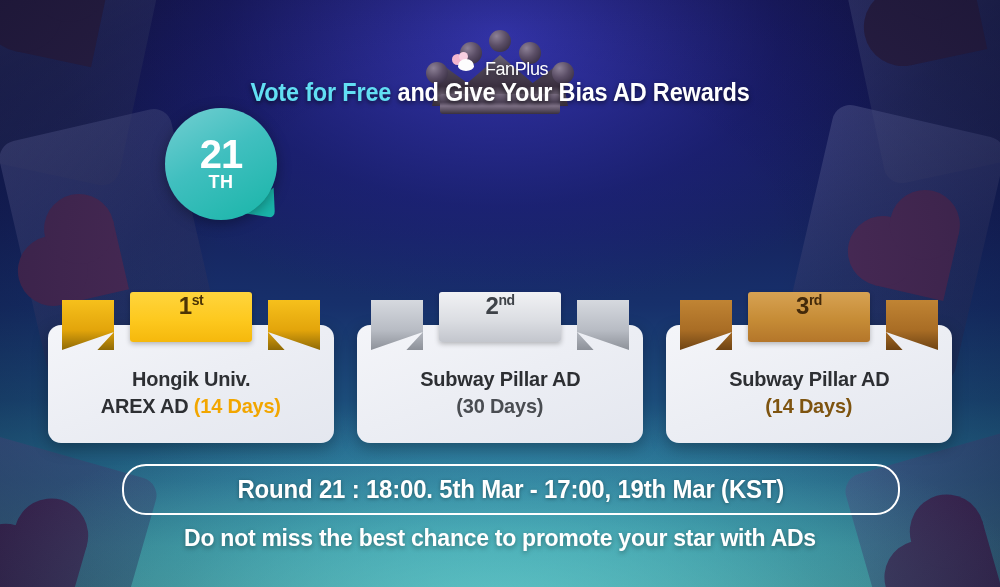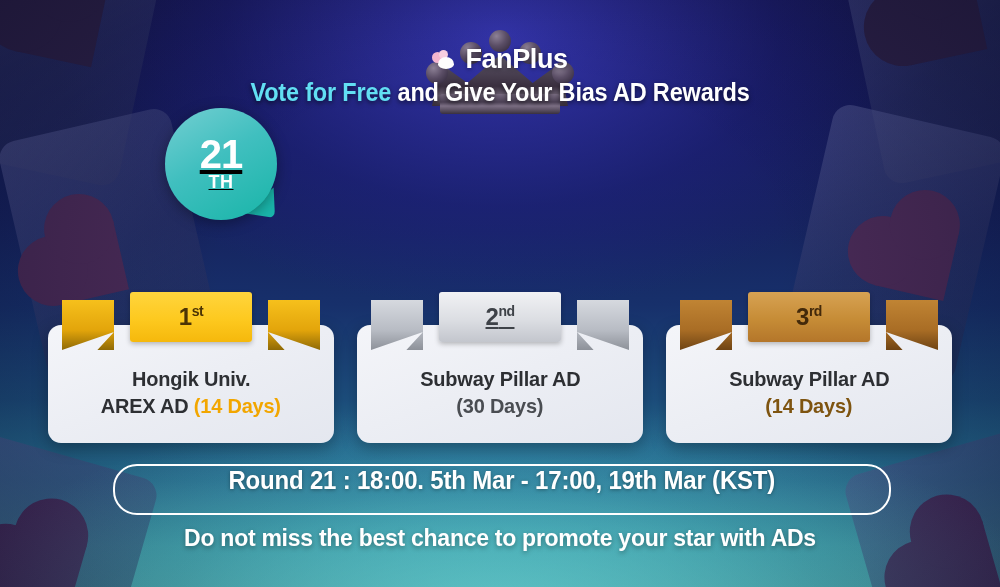--- a/index.html
+++ b/index.html
@@ -62,22 +62,23 @@
   #logo{
     position:absolute;left:0;right:0;top:44px;
     display:flex;align-items:center;justify-content:center;gap:7px;
     z-index:6;
   }
   .logo-mark{position:relative;width:26px;height:20px;}
   .logo-mark .p1{position:absolute;left:0;top:2px;width:11px;height:11px;border-radius:50%;background:#f3b6cf;}
   .logo-mark .p2{position:absolute;left:7px;top:0px;width:9px;height:9px;border-radius:50%;background:#f7cfe0;}
   .logo-mark .p3{position:absolute;left:6px;top:7px;width:16px;height:12px;border-radius:50% 50% 50% 50%/60% 60% 40% 40%;background:#fdfdfd;}
   .logo-text{
-    color:#ffffff;font-size:27px;font-weight:bold;letter-spacing:-0.4px;
+    color:#ffffff;font-size:18px;font-weight:normal;letter-spacing:-0.4px;
     text-shadow:0 1px 4px rgba(0,0,0,0.45);
+    margin-top:15px;
   }
 
   
   #tagline{
     position:absolute;left:0;right:0;top:78px;text-align:center;z-index:6;
     font-size:25px;font-weight:bold;letter-spacing:-0.2px;
     font-family:"Liberation Sans Narrow","Liberation Sans",sans-serif;
     transform:scaleX(0.94);
     text-shadow:0 2px 5px rgba(0,0,0,0.6);
   }
@@ -94,21 +95,21 @@
     box-shadow:0 3px 14px rgba(0,0,0,0.35);
   }
   .badge-tail{
     position:absolute;right:2px;bottom:2px;width:34px;height:34px;
     background:#1ab5aa;
     clip-path:polygon(100% 100%, 8% 86%, 96% 10%);
     border-radius:0 0 7px 0;
   }
   .badge-inner{
     position:absolute;inset:0;display:flex;flex-direction:column;
-    align-items:center;justify-content:center;z-index:2;text-decoration:underline;
+    align-items:center;justify-content:center;z-index:2;
   }
   .badge-num{color:#fff;font-size:40px;font-weight:bold;line-height:0.92;letter-spacing:-1px;}
   .badge-suffix{color:#fff;font-size:18px;font-weight:bold;line-height:1.1;letter-spacing:0.5px;}
 
   
   #title{
     position:absolute;left:0;right:0;top:104px;text-align:center;z-index:5;
     font-size:88px;font-weight:bold;line-height:1.05;letter-spacing:-1px;
     font-family:"Liberation Sans Narrow","Liberation Sans",sans-serif;
   }
@@ -158,57 +159,57 @@
     position:absolute;top:-33px;left:50%;transform:translateX(-50%);
     width:170px;height:58px;z-index:3;
   }
   .ribbon .tail{
     position:absolute;top:8px;width:52px;height:50px;
   }
   .ribbon .tail.l{left:-44px;clip-path:polygon(0% 0%,100% 0%,100% 100%,68% 100%,100% 64%,0% 100%);}
   .ribbon .tail.r{right:-44px;clip-path:polygon(0% 0%,100% 0%,100% 100%,0% 64%,32% 100%,0% 100%);}
   .ribbon .panel{
     position:absolute;left:24px;top:0;width:122px;height:50px;
-    border-radius:3px;display:flex;align-items:center;justify-content:center;
+    border-radius:3px;display:flex;justify-content:center;
     box-shadow:0 2px 5px rgba(0,0,0,0.25);
   }
   .ribbon .rank{
     font-size:24px;font-weight:bold;letter-spacing:-0.5px;
     font-family:"Liberation Sans Narrow","Liberation Sans",sans-serif;
   }
   .ribbon .rank sup{font-size:14px;vertical-align:super;}
 
   
   .r-gold .panel{background:linear-gradient(180deg,#ffd53d 0%,#fdc91f 55%,#f5b80c 100%);}
   .r-gold .tail{background:linear-gradient(180deg,#f6c01c 0%,#e3a50b 60%,#8f6a06 100%);}
   .r-gold .rank{color:#4c3405;}
   
   .r-silver .panel{background:linear-gradient(180deg,#f1f2f4 0%,#dcdee3 55%,#c3c6cd 100%);}
   .r-silver .tail{background:linear-gradient(180deg,#d6d9df 0%,#b8bcc4 60%,#8d9199 100%);}
-  .r-silver .rank{color:#3e4248;text-decoration:underline;}
+  .r-silver .rank{color:#3e4248;}
   
   .r-bronze .panel{background:linear-gradient(180deg,#d7a253 0%,#c68c36 55%,#b4762a 100%);}
   .r-bronze .tail{background:linear-gradient(180deg,#c08434 0%,#a96d25 60%,#6f4414 100%);}
   .r-bronze .rank{color:#43290a;}
 
   .prize-line{
     font-size:21px;font-weight:bold;color:#2d2f33;letter-spacing:-0.2px;
     font-family:"Liberation Sans Narrow","Liberation Sans",sans-serif;
     transform:scaleX(0.95);white-space:nowrap;
   }
   .prize-line.first{margin-top:16px;}
   .days-gold{color:#f2a600;}
   .days-grey{color:#4a4d52;}
   .days-bronze{color:#7e5410;}
 
   
   #round{
-    position:absolute;left:113px;top:464px;width:774px;height:47px;
+    position:absolute;left:122px;top:464px;width:774px;height:47px;
     border:2.5px solid #ffffff;border-radius:24px;
-    display:flex;align-items:flex-start;justify-content:center;z-index:6;
+    display:flex;align-items:center;justify-content:center;z-index:6;
     background:rgba(255,255,255,0.02);
   }
   #round .txt{
     color:#ffffff;font-size:25px;font-weight:bold;letter-spacing:-0.2px;
     font-family:"Liberation Sans Narrow","Liberation Sans",sans-serif;
     transform:scaleX(0.96);white-space:nowrap;
     text-shadow:0 1px 4px rgba(0,0,0,0.35);
   }
 
   

